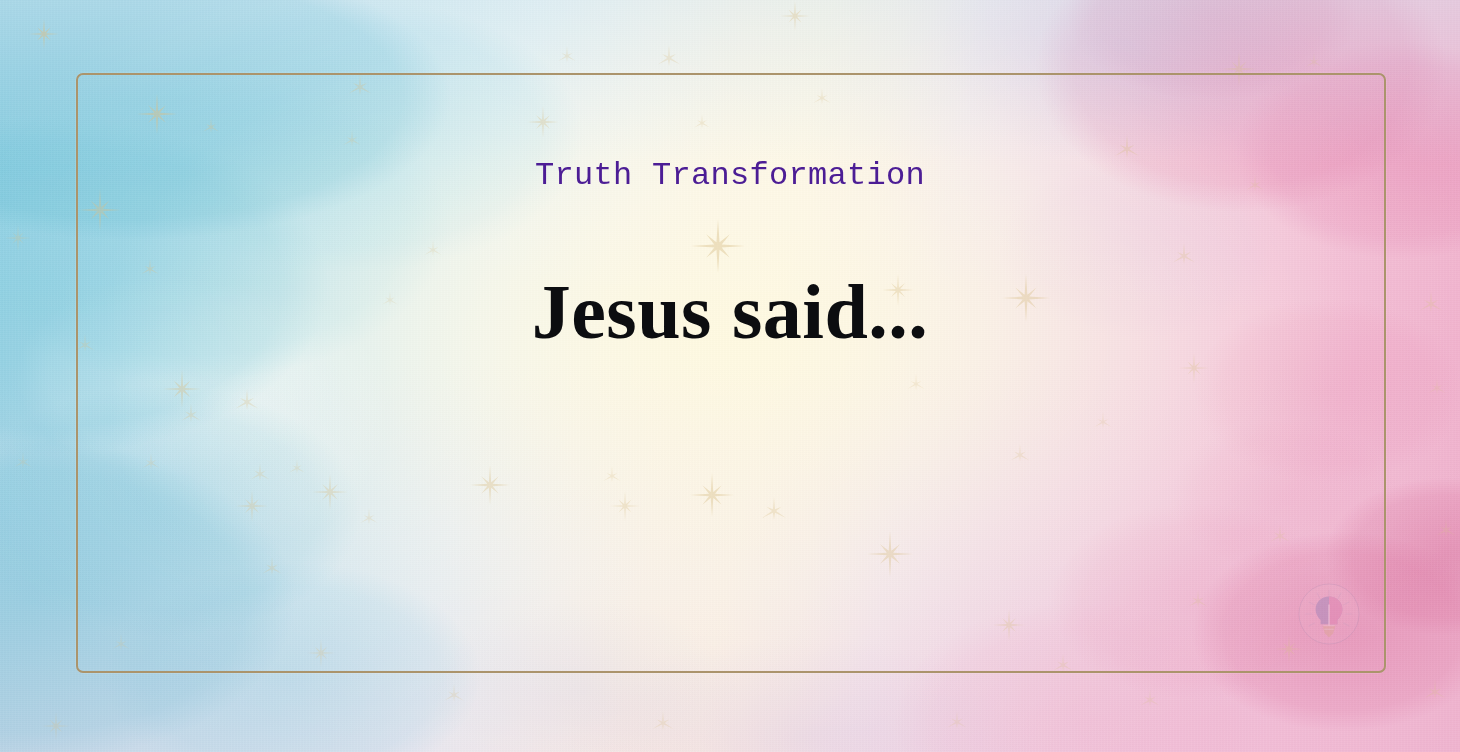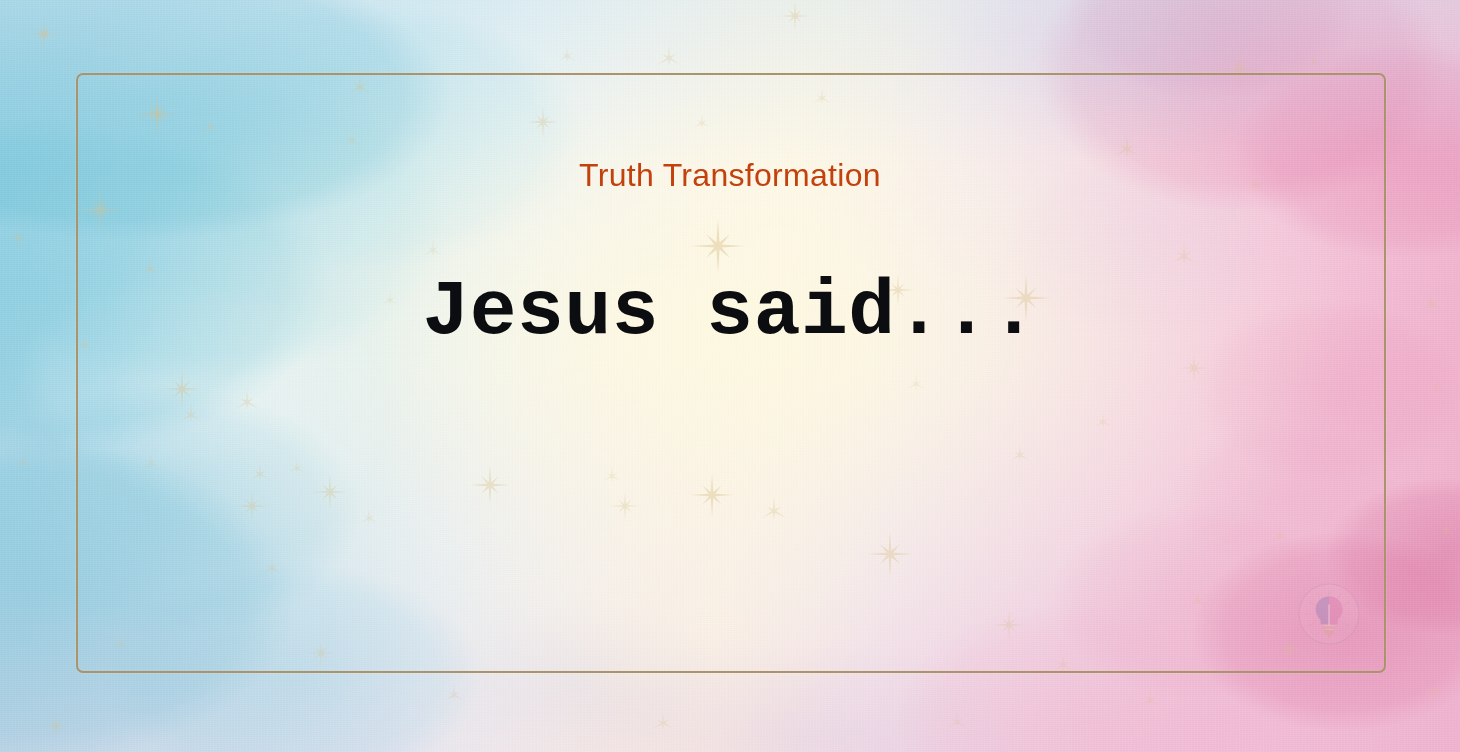--- a/index.html
+++ b/index.html
@@ -124,30 +124,30 @@
 
   
   #text-block {
     position:absolute;
     left:0; top:0; width:1460px; height:752px;
     display:flex; flex-direction:column;
     align-items:center;
   }
   #eyebrow {
     margin-top:158px;
-    font-family:Liberation Sans, sans-serif;
+    font-family:Liberation Mono, monospace;
     font-size:32px;
     font-weight:400;
-    color:#c2410c;
+    color:#4c1d95;
     letter-spacing:0.3px;
     line-height:1.1;
   }
   #headline {
     margin-top:80px;
-    font-family:Liberation Mono, monospace;
+    font-family:Liberation Serif, serif;
     font-size:78px;
     font-weight:700;
     color:#0c0d10;
     letter-spacing:0.5px;
     line-height:1.0;
   }
   #subhead {
     margin-top:23px;
     font-family:"DejaVu Sans", sans-serif;
     font-style:italic;

